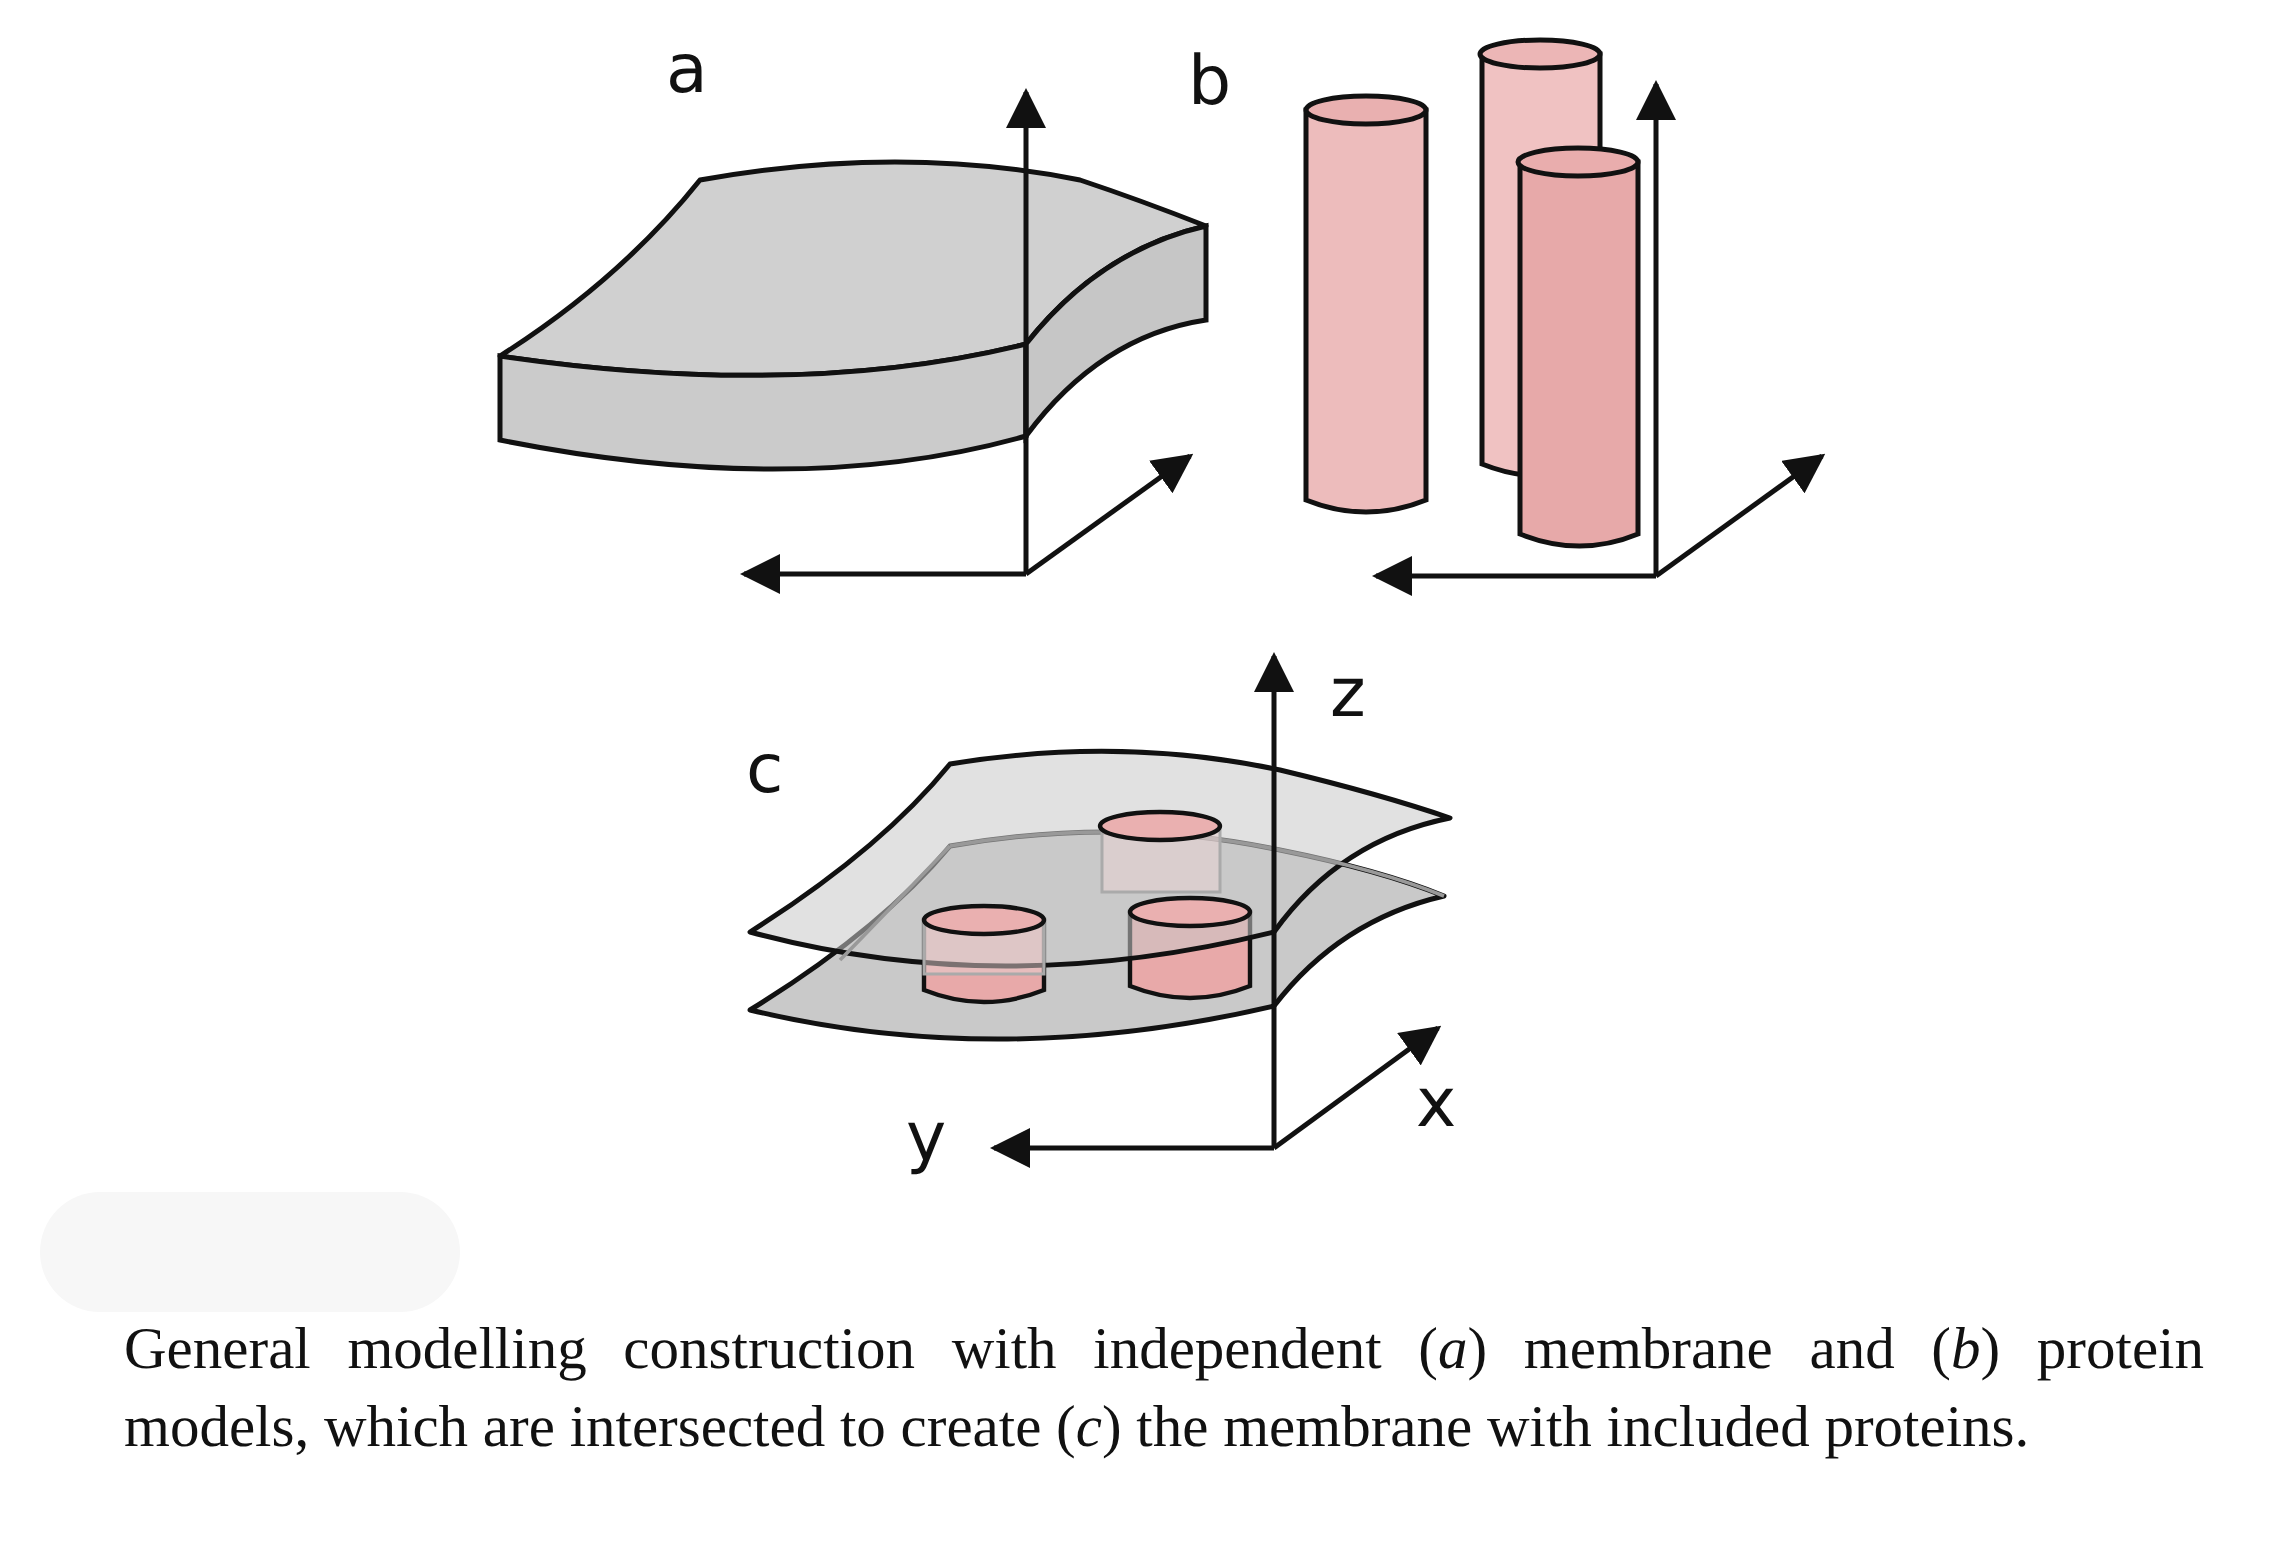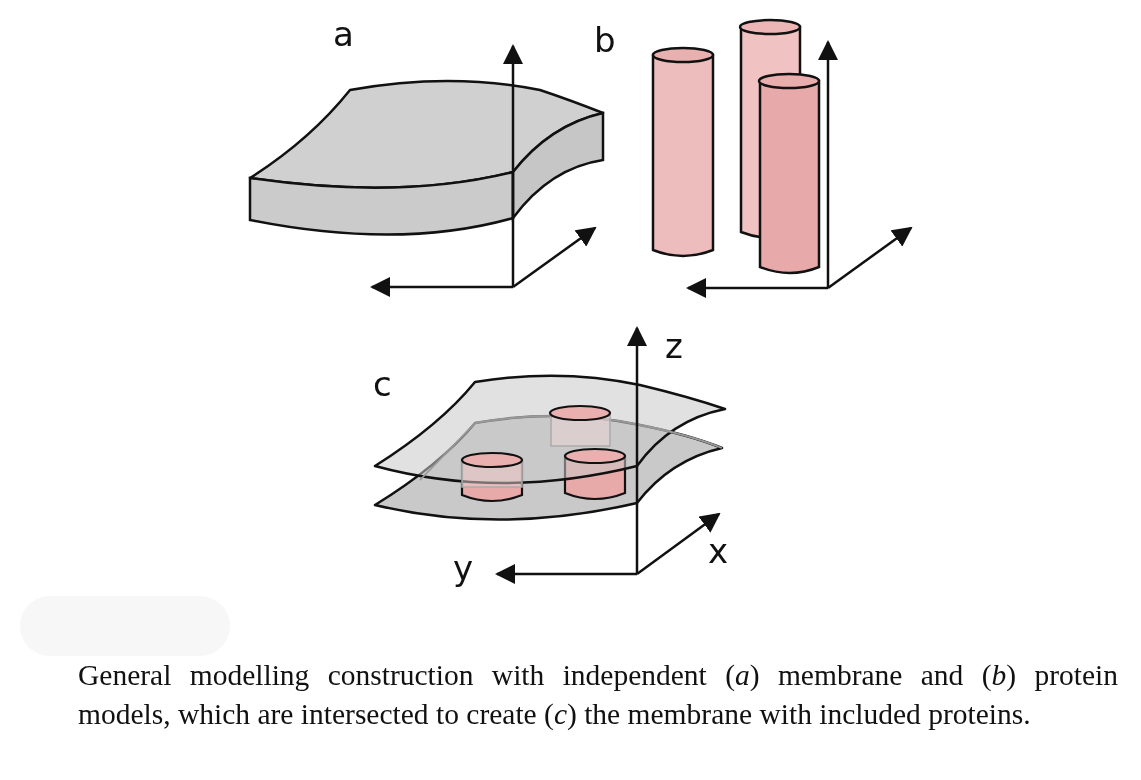--- a/index.html
+++ b/index.html
@@ -2,21 +2,21 @@
 <html><head>
 <meta charset="utf-8">
 <style>
   html, body { margin:0; padding:0; background:#ffffff; }
   body { width:1141px; height:780px; position:relative; overflow:hidden; }
   svg#fig { position:absolute; left:0; top:0; }
   .lbl { font-family:"DejaVu Sans", sans-serif; font-size:34px; fill:#111; }
   .caption {
     position:absolute; left:62px; top:656px; width:1040px;
     font-family:"Liberation Serif", serif; font-size:29.5px; line-height:39px;
-    color:#111; text-align:justify; text-align-last:left;margin-left:16px;
+    color:#111; text-align:justify; text-align-last:left;
   }
   .caption i { font-style:italic; }
   .smudge { position:absolute; left:20px; top:596px; width:210px; height:60px;
     border-radius:30px; background:#f7f7f7; }
 </style>
 </head>
 <body>
 
 <div class="smudge"></div>
 

